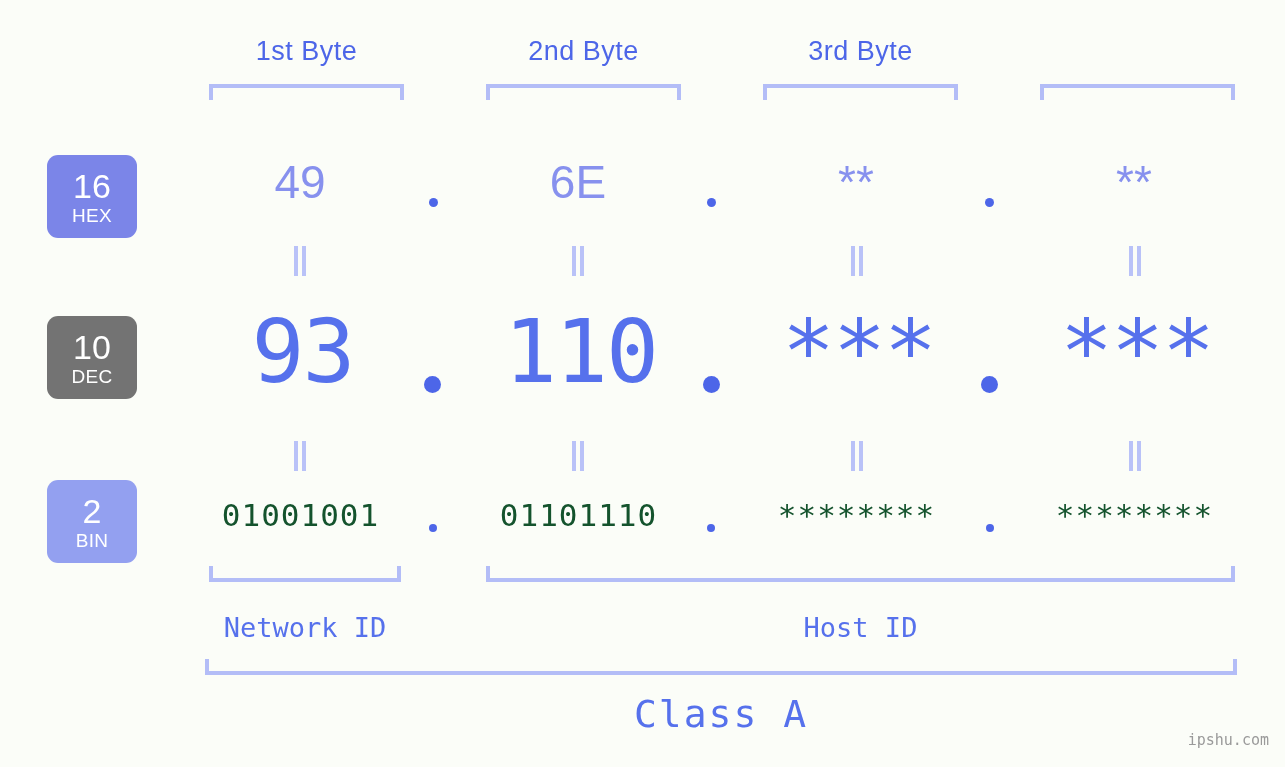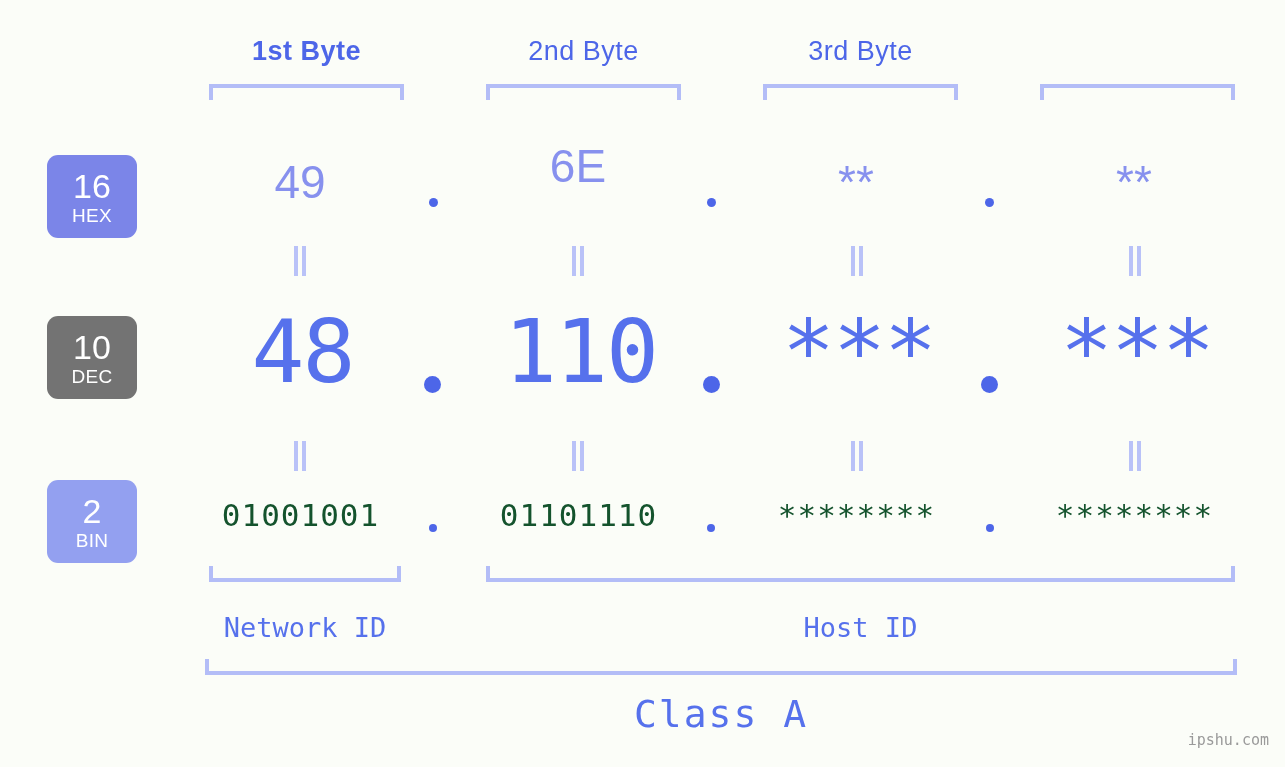--- a/index.html
+++ b/index.html
@@ -151,21 +151,21 @@
     color: #9a9a9a;
     font-size: 15px;
     font-family: "DejaVu Sans Mono", monospace;
   }
 </style>
 </head>
 <body>
 
 <div class="stage">
 
-  <div class="byte-header" style="left:209px; top:36px; width:195px;font-weight:bold;">1st Byte</div>
+  <div class="byte-header" style="left:209px; top:36px; width:195px;">1st Byte</div>
   <div class="byte-header" style="left:486px; top:36px; width:195px;">2nd Byte</div>
   <div class="byte-header" style="left:763px; top:36px; width:195px;">3rd Byte</div>
 
   <div class="bracket bracket-down" style="left:209px; top:84px; width:195px;"></div>
   <div class="bracket bracket-down" style="left:486px; top:84px; width:195px;"></div>
   <div class="bracket bracket-down" style="left:763px; top:84px; width:195px;"></div>
   <div class="bracket bracket-down" style="left:1040px; top:84px; width:195px;"></div>
 
   <div class="badge" style="left:47px; top:155px; background:#7b85e8;">
     <span class="num">16</span>
@@ -176,21 +176,21 @@
     <span class="abbr">DEC</span>
   </div>
   <div class="badge" style="left:47px; top:480px; background:#93a0f0;">
     <span class="num">2</span>
     <span class="abbr">BIN</span>
   </div>
 
   <div class="row-hex">
     <div class="cell" style="left:200px; top:155px; width:200px;">49</div>
     <div class="dot dot-hex" style="left:429px; top:198px;"></div>
-    <div class="cell" style="left:478px; top:139px; width:200px;">6E</div>
+    <div class="cell" style="left:478px; top:155px; width:200px;">6E</div>
     <div class="dot dot-hex" style="left:707px; top:198px;"></div>
     <div class="cell" style="left:756px; top:155px; width:200px;">**</div>
     <div class="dot dot-hex" style="left:985px; top:198px;"></div>
     <div class="cell" style="left:1034px; top:155px; width:200px;">**</div>
   </div>
 
   <div class="eq" style="left:292px; top:246px;">
       <i></i>
       <i></i>
     </div>
@@ -201,21 +201,21 @@
   <div class="eq" style="left:849px; top:246px;">
       <i></i>
       <i></i>
     </div>
   <div class="eq" style="left:1127px; top:246px;">
       <i></i>
       <i></i>
     </div>
 
   <div class="row-dec">
-    <div class="cell" style="left:200px; top:300px; width:205px;">48</div>
+    <div class="cell" style="left:200px; top:300px; width:205px;">93</div>
     <div class="dot dot-dec" style="left:424px; top:376px;"></div>
     <div class="cell" style="left:478px; top:300px; width:205px;">110</div>
     <div class="dot dot-dec" style="left:703px; top:376px;"></div>
     <div class="cell" style="left:756px; top:300px; width:205px;">***</div>
     <div class="dot dot-dec" style="left:981px; top:376px;"></div>
     <div class="cell" style="left:1034px; top:300px; width:205px;">***</div>
   </div>
 
   <div class="eq" style="left:292px; top:441px;">
       <i></i>

